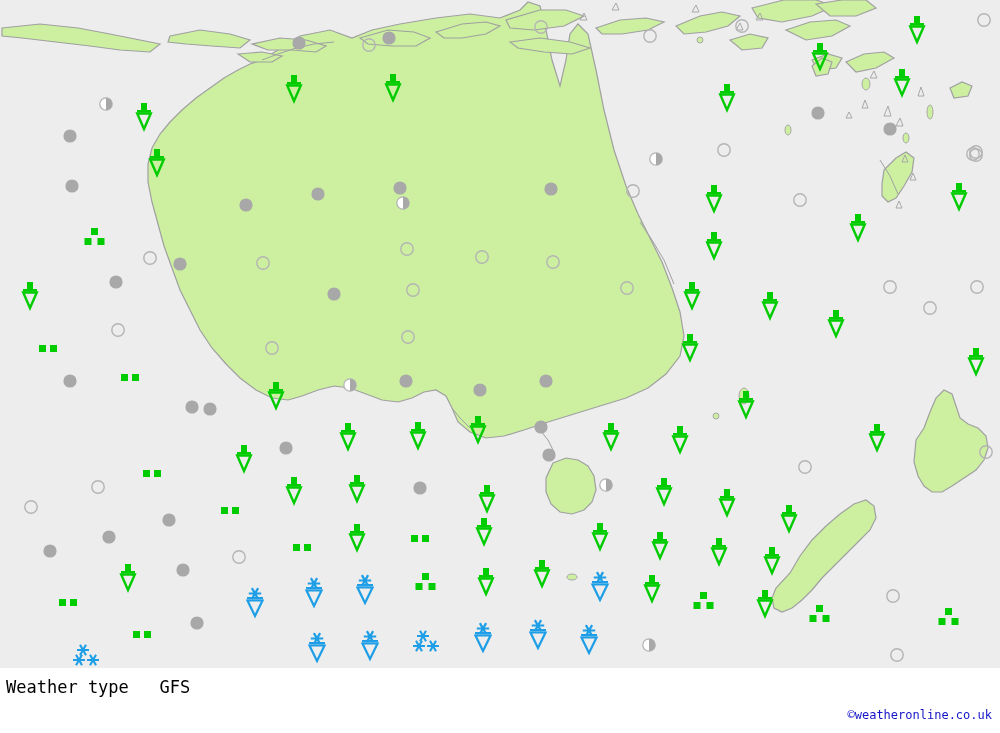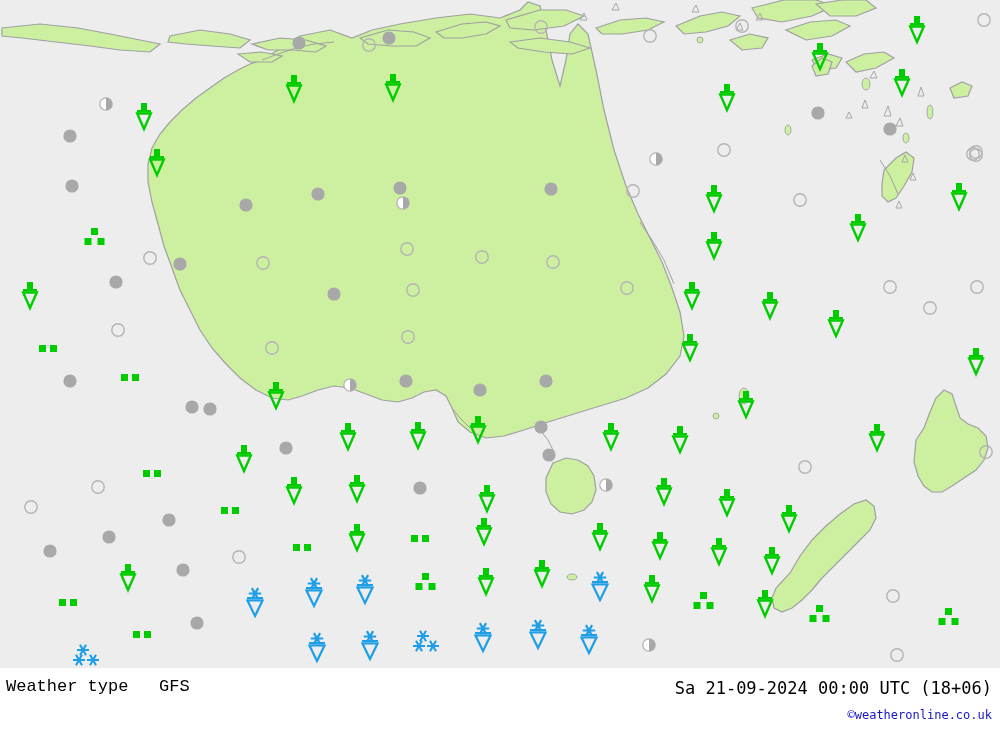--- a/index.html
+++ b/index.html
@@ -5,21 +5,21 @@
 <style>
   html,body{margin:0;padding:0;background:#ffffff;}
   body{font-family:"DejaVu Sans Mono","Liberation Mono",monospace;}
   #page{position:relative;width:1000px;height:733px;overflow:hidden;background:#ffffff;}
   #map{position:absolute;left:0;top:0;width:1000px;height:668px;background:#ededed;overflow:hidden;}
   #mapsvg{position:absolute;left:0;top:0;width:1000px;height:668px;display:block;}
   #symbols{position:absolute;left:0;top:0;width:1000px;height:668px;}
   .sym{position:absolute;width:0;height:0;}
   .sym svg{position:absolute;overflow:visible;}
   #footer{position:absolute;left:0;top:668px;width:1000px;height:65px;background:#ffffff;}
-  #title{position:absolute;left:6px;top:9px;font-size:17px;color:#000000;letter-spacing:0px;white-space:pre;font-family:Liberation Mono, monospace;}
+  #title{position:absolute;left:6px;top:9px;font-size:17px;color:#000000;letter-spacing:0px;white-space:pre;}
   #datestamp{position:absolute;right:8px;top:10px;font-size:17px;color:#000000;white-space:pre;}
   #credit{position:absolute;right:8px;top:40px;font-size:12px;color:#1414c8;white-space:pre;}
 </style>
 </head>
 <body>
 
 <div id="page">
 
   <div id="map">
     <svg id="mapsvg" viewBox="0 0 1000 668" preserveAspectRatio="none">
@@ -887,17 +887,16 @@
         <div class="sym" style="left: 973px; top: 154px;">
           <svg width="16" height="16" viewBox="0 0 16 16" style="left:-8px;top:-8px">
             <circle cx="8" cy="8" r="6.2" fill="none" stroke="#b4b4b4" stroke-width="1.4"></circle>
           </svg>
         </div>
       </div>
   </div>
 
   <div id="footer">
     <div id="title">Weather type   GFS</div>
-    <div id="datestamp">Sa 21-09-2024 00:00 UTC (18+06)</div>
     <div id="credit">©weatheronline.co.uk</div>
   </div>
 
 </div>
 
 </body></html>

